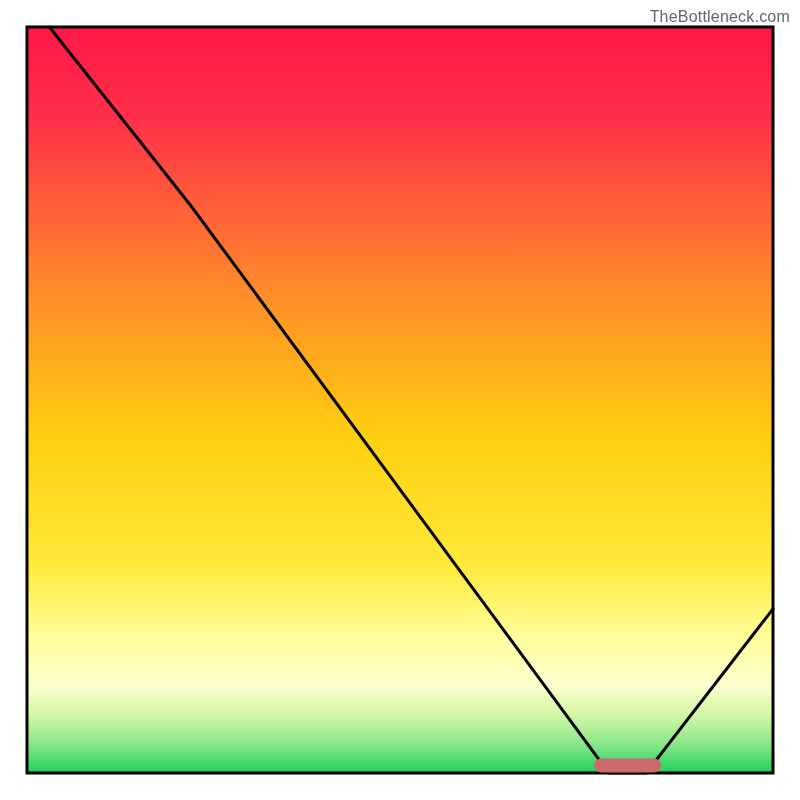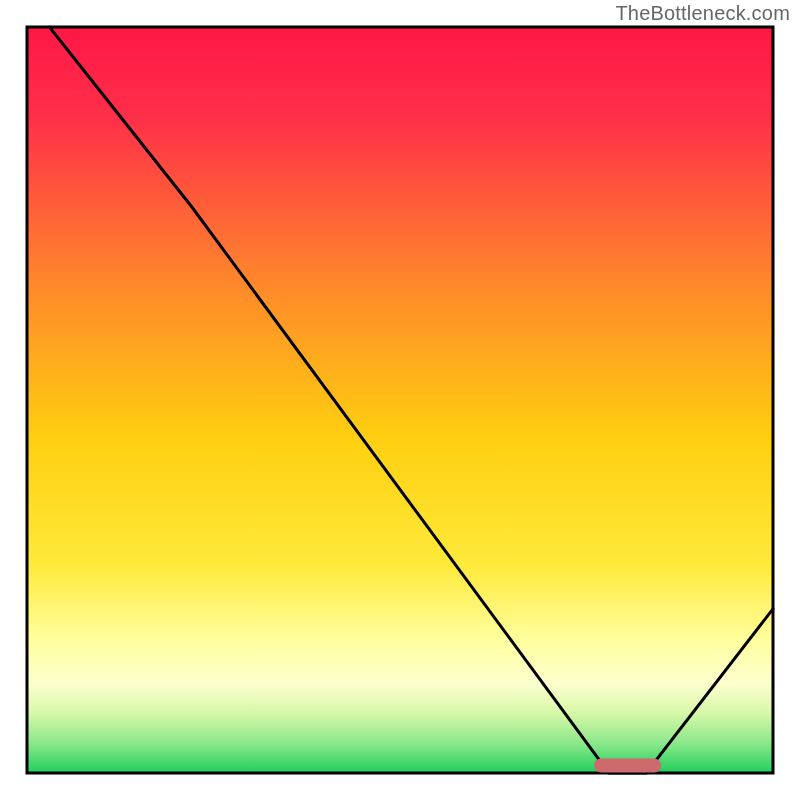--- a/index.html
+++ b/index.html
@@ -11,24 +11,24 @@
     font-family: Arial, Helvetica, sans-serif;
     background: #ffffff;
   }
   .root {
     position: relative;
     width: 800px;
     height: 800px;
   }
   .watermark {
     position: absolute;
-    top: 2px;
+    top: 8px;
     right: 10px;
     color: #666666;
-    font-size: 20px;
+    font-size: 16px;
     font-weight: 500;
     letter-spacing: 0.2px;
     z-index: 5;
   }
   svg.chart {
     position: absolute;
     top: 0;
     left: 0;
   }
 </style>

